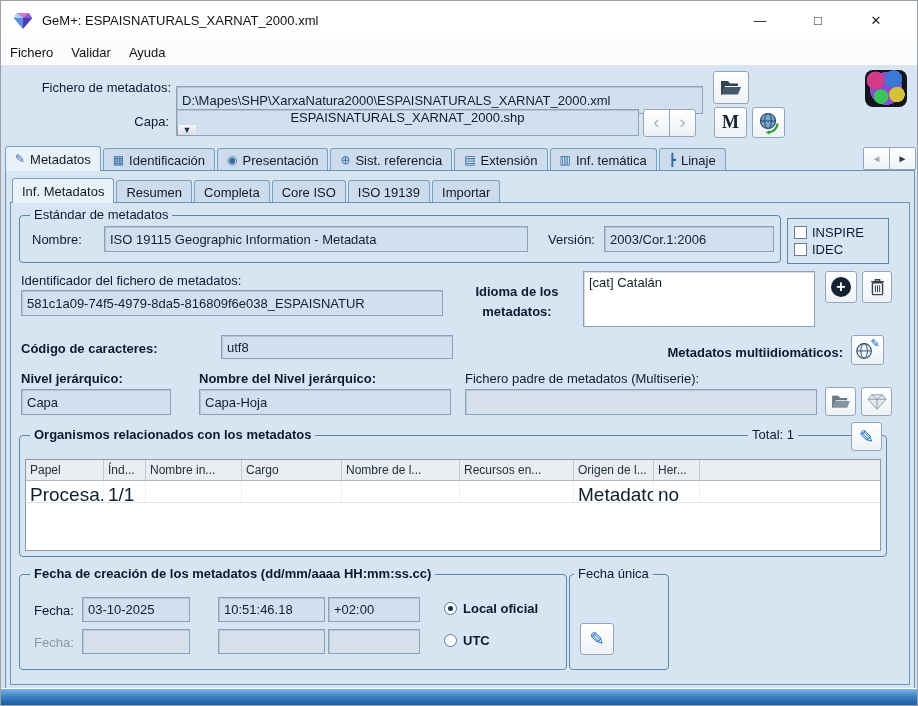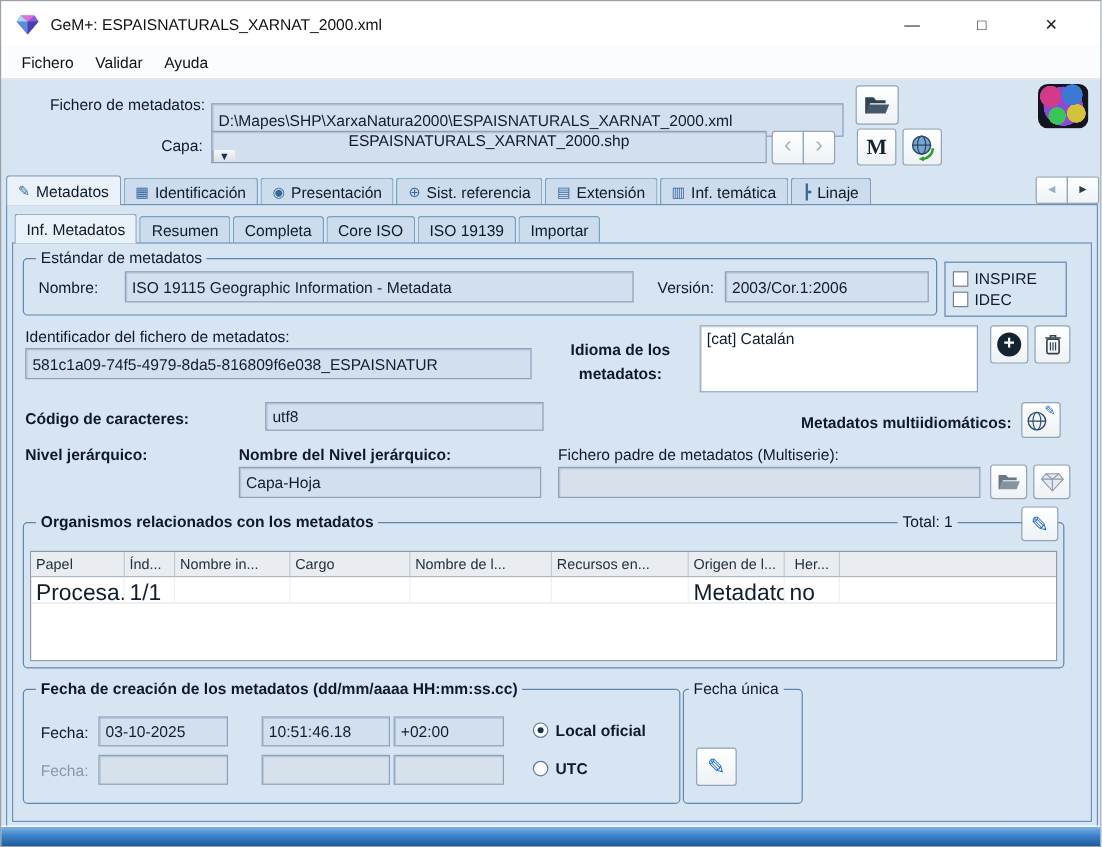--- a/index.html
+++ b/index.html
@@ -6,21 +6,21 @@
   html,body { background:#ffffff; }
   body { width:918px; height:706px; font-family:"Liberation Sans", sans-serif; font-size:13px; color:#0b1b2b; }
   .window { position:relative; width:918px; height:706px; background:#d7e5f2; border:1px solid #9aa0a6; overflow:hidden; }
 
   .titlebar { position:absolute; top:0; left:0; right:0; height:38px; background:#ffffff; display:flex; align-items:center; padding:0 12px; }
   .appicon { width:20px; height:19px; flex:0 0 auto; }
   .title { margin-left:9px; font-size:13px; color:#111; }
   .winctl { margin-left:auto; display:flex; }
   .winbtn { width:58px; height:32px; display:flex; align-items:center; justify-content:center; font-size:13px; color:#222; }
 
-  .menubar { position:absolute; top:38px; left:0; right:0; height:27px; background:#fbfcfd; border-bottom:1px solid #e3e6e9; display:flex; align-items:center; padding-left:8px; }
+  .menubar { position:absolute; top:38px; left:0; right:0; height:27px; background:#fbfcfd; border-bottom:1px solid #e3e6e9; display:flex; align-items:center; padding-left:0; }
   .menuitem { padding:4px 9px; font-size:13px; color:#111; }
 
   .client { position:absolute; top:65px; left:0; right:0; bottom:17px; }
 
   .lbl { position:absolute; font-size:13px; white-space:nowrap; color:#0b1b2b; }
   .lbl.b { font-weight:bold; }
   .lbl.dim { color:#8a98a6; }
 
   .field { position:absolute; background:#d1dfee; border:1px solid #8aa2b8; box-shadow:inset 1px 1px 0 rgba(80,100,125,.22); display:flex; align-items:center; padding:0 5px; font-size:13px; color:#101f2d; white-space:nowrap; overflow:hidden; }
   .field.white { background:#ffffff; align-items:flex-start; padding:3px 5px; }
@@ -267,20 +267,23 @@
             <circle cx="10" cy="12" r="8" fill="#eef4fa" stroke="#27476a" stroke-width="1.2"></circle>
             <ellipse cx="10" cy="12" rx="3.6" ry="8" fill="none" stroke="#27476a" stroke-width="1"></ellipse>
             <line x1="2" y1="12" x2="18" y2="12" stroke="#27476a" stroke-width="1"></line>
           </svg>
           <span class="pencil" style="font-size:11px;margin:-14px 0 0 -6px;">✎</span>
         </button>
 
         <span class="lbl b" style="left:10px;top:168px;">Nivel jerárquico:</span>
         <span class="lbl b" style="left:188px;top:168px;">Nombre del Nivel jerárquico:</span>
         <span class="lbl" style="left:454px;top:168px;">Fichero padre de metadatos (Multiserie):</span>
+        <div class="field" style="left:10px;top:186px;width:150px;height:26px;">
+          <span>Capa</span>
+        </div>
         <div class="field" style="left:188px;top:186px;width:252px;height:26px;">
           <span>Capa-Hoja</span>
         </div>
         <div class="field disabled" style="left:454px;top:186px;width:352px;height:26px;">
           <span></span>
         </div>
         <button class="btn" style="left:814px;top:184px;width:31px;height:29px;">
           <svg width="20" height="16" viewBox="0 0 22 18">
             <path d="M1 2h7l2 2.5h8v2.5H5L2.6 15.5H1z" fill="#6a7884"></path>
             <path d="M4 8h17l-3 7.5H1.6z" fill="#8694a0"></path>
@@ -304,21 +307,21 @@
         </button>
         <div class="grid" style="left:14px;top:256px;width:856px;height:92px;">
           <div class="gridhead">
             <span class="hcell" style="width:78px;">Papel</span>
             <span class="hcell" style="width:42px;">Índ...</span>
             <span class="hcell" style="width:96px;">Nombre in...</span>
             <span class="hcell" style="width:100px;">Cargo</span>
             <span class="hcell" style="width:118px;">Nombre de l...</span>
             <span class="hcell" style="width:114px;">Recursos en...</span>
             <span class="hcell" style="width:80px;">Origen de l...</span>
-            <span class="hcell" style="width:46px;text-align:center;">Her...</span>
+            <span class="hcell" style="width:46px;">Her...</span>
             <span class="hcell" style="flex:1;border-right:none;"></span>
           </div>
           <div class="gridrow">
             <span class="dcell" style="width:78px;">Procesa...</span>
             <span class="dcell" style="width:42px;">1/1</span>
             <span class="dcell" style="width:96px;"></span>
             <span class="dcell" style="width:100px;"></span>
             <span class="dcell" style="width:118px;"></span>
             <span class="dcell" style="width:114px;"></span>
             <span class="dcell" style="width:80px;">Metadatos</span>

